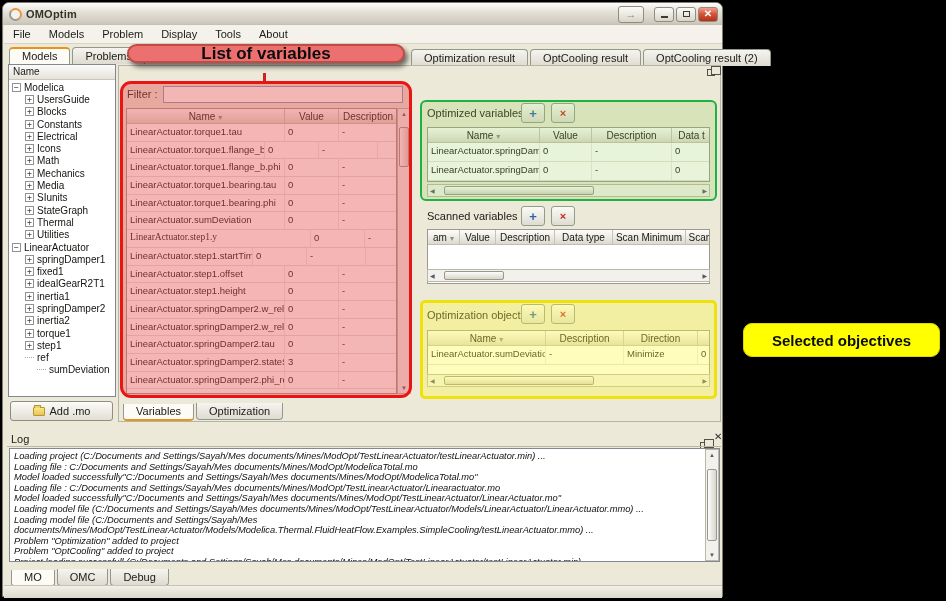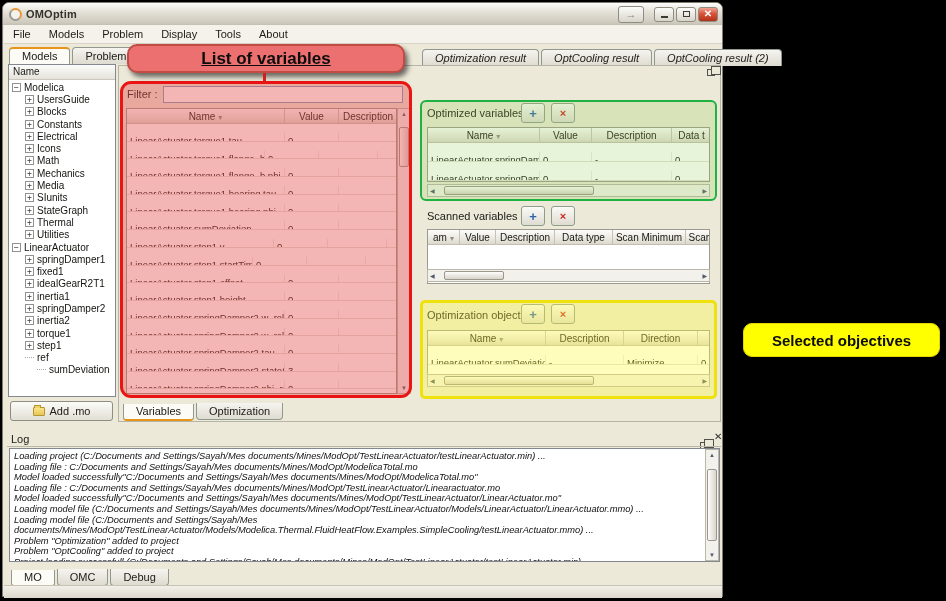--- a/index.html
+++ b/index.html
@@ -36,21 +36,21 @@
   
   .tab { display:inline-block; border:1px solid #91988f; border-bottom:none;
     border-radius:4px 4px 0 0; background:linear-gradient(#f5f4ef,#dedbd0);
     font-size:11px; color:#21201c; padding:2px 12px 2px; margin-right:2px; position:relative; }
   .tab.active { background:#fcfbf6; border-top:2px solid #e8941a; padding-top:1px;
     font-weight:normal; }
   .tab.south { border-radius:0 0 4px 4px; border:1px solid #91988f; border-top:none; }
   .tab.south.active { border-bottom:2px solid #e8941a; border-top:none; background:#fcfbf6; }
 
   #left-tabs { left:6px; top:43px; height:18px; }
-  #result-tabs { left:419px; top:45px; height:18px; white-space:nowrap;font-style:italic; }
+  #result-tabs { left:408px; top:45px; height:18px; white-space:nowrap; }
   #editor-tabs { left:120px; top:398px; height:19px; }
   #status-tabs { left:8px; top:564px; height:18px; }
 
   
   #tree-frame { left:5px; top:61px; width:108px; height:333px; background:#fff;
     border:1px solid #828790; }
   #tree-header { height:15px; background:linear-gradient(#fbfbfa,#e6e3da);
     border-bottom:1px solid #cac7bc; font-size:10px; color:#21201c; padding:1px 4px; }
   #tree-body { overflow:hidden; height:315px; padding-top:1px; }
   .tree-row { height:12.3px; display:flex; align-items:center; font-size:10px;
@@ -84,21 +84,21 @@
     border:1px solid #7f9db9; }
   .grid { background:#fff; border:1px solid #9c998e; }
   .grid-header { display:flex; background:linear-gradient(#fcfcfb,#e8e5dc 70%,#dcd8cc);
     border-bottom:1px solid #c2bfb2; }
   .gh-cell { font-size:10px; color:#181813; text-align:center; padding:2px 2px 1px;
     border-right:1px solid #c6c3b6; overflow:hidden; white-space:nowrap; flex:none;
     position:relative; }
   .gh-cell .sort { color:#8f8d84; font-size:8px; margin-left:3px; }
   .grid-row { display:flex; border-bottom:1px solid #e3e0d6; }
   .g-cell { font-size:9.5px; color:#14130f; padding:2px 3px 0; white-space:nowrap;
-    overflow:hidden; border-right:1px solid #eceadf; flex:none;margin-top:9px; }
+    overflow:hidden; border-right:1px solid #eceadf; flex:none; }
 
   #vars-table { left:123px; top:105px; width:271px; height:286px; overflow:hidden; }
   #vars-table .grid-row { height:17.7px; }
 
   
   .vscroll { width:14px; background:#f2f1ec; border:1px solid #b9b6aa;
     display:flex; flex-direction:column; justify-content:space-between; align-items:center; }
   .hscroll { height:13px; background:#f2f1ec; border:1px solid #b9b6aa;
     display:flex; justify-content:space-between; align-items:center; }
   .sc-arrow { font-size:6px; color:#4e5a69; line-height:1; padding:2px; }
@@ -161,22 +161,22 @@
   #log-vscroll { position:absolute; right:0; top:0; height:112px; }
   #log-vscroll .sc-thumb-v { height:72px; }
 
   
   #status-strip { left:1px; top:582px; width:718px; height:13px;
     background:linear-gradient(#f2f0e8,#dcd8cc); border-top:1px solid #c6c2b6; }
 
   
   .callout { border-radius:10px; display:flex; align-items:center; justify-content:center;
     font-weight:bold; color:#0c0c0c; box-shadow:3px 4px 5px rgba(0,0,0,.55); z-index:8; }
-  #co-vars { left:127px; top:44px; width:278px; height:29px; background:#ec7070;
-    border:2px solid #c24b44; font-size:17px;text-decoration:underline; }
+  #co-vars { left:127px; top:44px; width:278px; height:19px; background:#ec7070;
+    border:2px solid #c24b44; font-size:17px; }
   #co-vars-line { left:263px; top:73px; width:3px; height:8px; background:#d21f1f; z-index:8; }
   #co-params { left:744px; top:136px; width:196px; height:32px; background:#97ba57;
     border:3px solid #52bc42; border-radius:8px; font-size:15px; }
   #co-objs { left:743px; top:323px; width:197px; height:34px; background:#ffff00;
     border:1px solid #e3d500; border-radius:9px; font-size:15px; }
 </style>
 </head>
 <body>
 
 <div id="stage">
@@ -350,21 +350,21 @@
           <div class="g-cell" style="width: 158px;">LinearActuator.torque1.bearing.phi</div>
           <div class="g-cell" style="width: 54px; text-align: left;">0</div>
           <div class="g-cell" style="width: 59px; text-align: left;">-</div>
         </div>
         <div class="grid-row">
           <div class="g-cell" style="width: 158px;">LinearActuator.sumDeviation</div>
           <div class="g-cell" style="width: 54px; text-align: left;">0</div>
           <div class="g-cell" style="width: 59px; text-align: left;">-</div>
         </div>
         <div class="grid-row">
-          <div class="g-cell" style="width: 147px;">LinearActuator.step1.y</div>
+          <div class="g-cell" style="width: 184px; font-family: Liberation Serif, serif;">LinearActuator.step1.y</div>
           <div class="g-cell" style="width: 54px; text-align: left;">0</div>
           <div class="g-cell" style="width: 59px; text-align: left;">-</div>
         </div>
         <div class="grid-row">
           <div class="g-cell" style="width: 126px;">LinearActuator.step1.startTime</div>
           <div class="g-cell" style="width: 54px; text-align: left;">0</div>
           <div class="g-cell" style="width: 59px; text-align: left;">-</div>
         </div>
         <div class="grid-row">
           <div class="g-cell" style="width: 158px;">LinearActuator.step1.offset</div>

